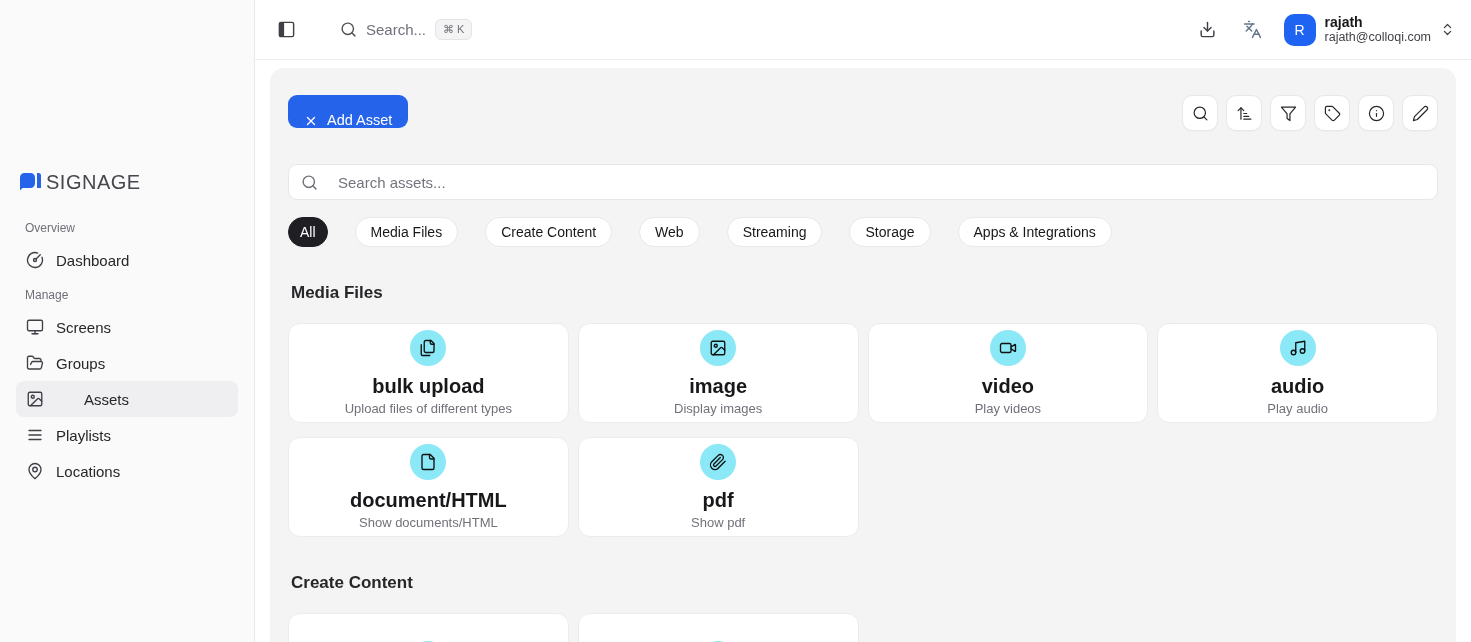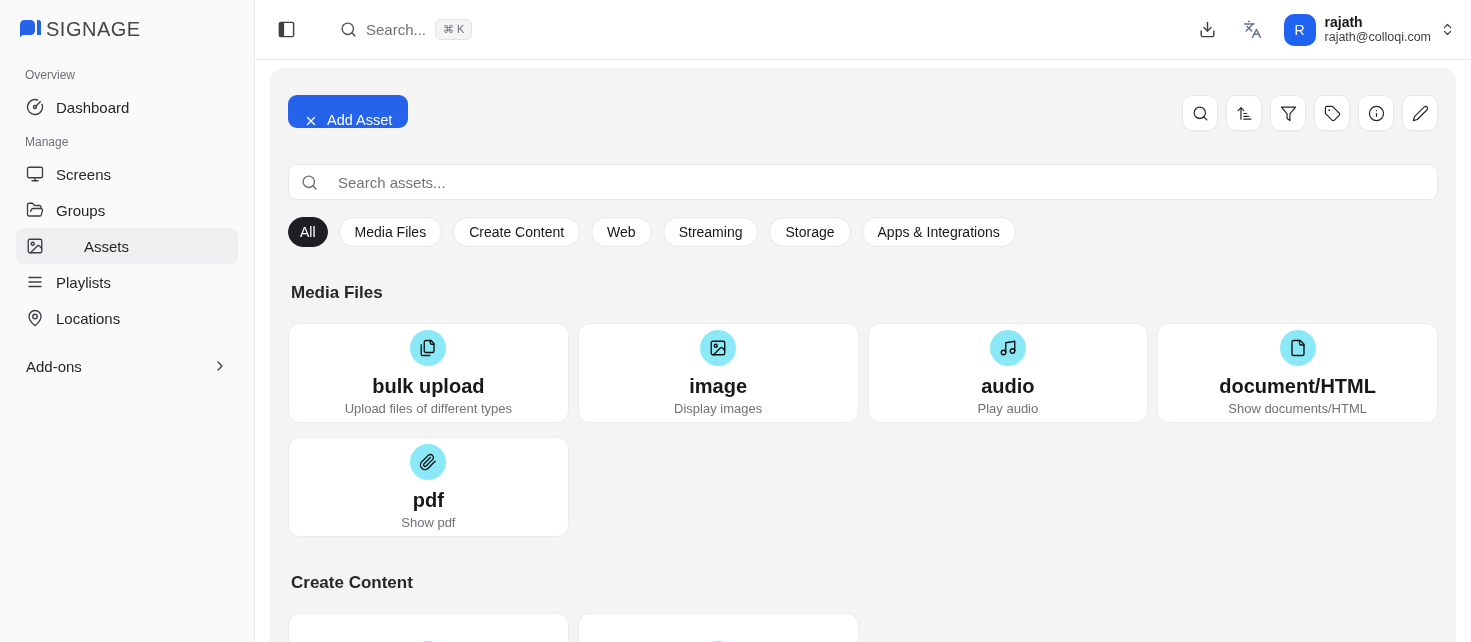--- a/index.html
+++ b/index.html
@@ -1,21 +1,21 @@
 <!DOCTYPE html>
 <html><head>
 <meta charset="utf-8">
 <style>
   * { margin:0; padding:0; box-sizing:border-box; }
   html,body { width:1471px; height:642px; overflow:hidden; }
   body { display:flex; font-family:"Liberation Sans", sans-serif; background:#fff; color:#18181b; }
   svg { display:block; }
 
   
-  .sidebar { width:255px; min-width:255px; background:#fafafa; border-right:1px solid #e9e9eb; padding:0 16px; display:flex; flex-direction:column; }
+  .sidebar { width:255px; min-width:255px; background:#fafafa; border-right:1px solid #e9e9eb; padding:0 16px; display:flex; flex-direction:column;justify-content:center; }
   .brand { display:flex; align-items:center; gap:3px; height:58px; padding-left:2px; }
   .brand-word { font-size:20px; letter-spacing:0.5px; color:#46464c; font-weight:500; }
   .nav-label { font-size:12px; color:#6f6f78; margin:10px 9px 7px; }
   .nav-item { display:flex; align-items:center; gap:12px; height:36px; padding:0 10px; border-radius:8px; font-size:15px; color:#27272a; cursor:pointer; }
   .nav-item svg { color:#3f3f46; }
   .nav-item.active { background:#efeff1;gap:40px; }
   .addons { display:flex; align-items:center; justify-content:space-between; height:36px; padding:0 10px; margin-top:12px; border-radius:8px; font-size:15px; color:#27272a; cursor:pointer; }
 
   
   .app { flex:1; display:flex; flex-direction:column; background:#fff; }
@@ -35,21 +35,21 @@
   
   .panel-top { display:flex; align-items:flex-start; justify-content:space-between; }
   .add-asset { display:flex; align-items:flex-end; gap:9px; height:33px; padding:0 16px; background:#2563eb; color:#fff; border:none; border-radius:9px; font-size:14.5px; font-weight:500; cursor:pointer; font-family:inherit; }
   .toolbar { display:flex; gap:8px; }
   .tool-btn { width:36px; height:36px; background:#fff; border:1px solid #e7e7ea; border-radius:10px; display:flex; align-items:center; justify-content:center; color:#27272a; cursor:pointer; box-shadow:0 1px 1px rgba(0,0,0,0.02); }
 
   
   .asset-search { margin-top:33px; height:36px; background:#fff; border:1px solid #e7e7ea; border-radius:9px; display:flex; align-items:center; padding:0 12px; gap:20px; }
   .asset-search input { flex:1; border:none; outline:none; background:transparent; font-size:15px; color:#18181b; font-family:inherit; }
   .asset-search input::placeholder { color:#74747c; }
-  .pills { display:flex; gap:11px; margin-top:17px; }
+  .pills { display:flex; gap:27px; margin-top:17px; }
   .pill { height:30px; padding:0 15px; border-radius:999px; background:#fff; border:1px solid #e8e8ea; font-size:14px; font-weight:500; color:#18181b; cursor:pointer; display:flex; align-items:center; font-family:inherit; }
   .pill.active { background:#1f1f23; border-color:#1f1f23; color:#fff; padding:0 11px; }
 
   
   .section-title { font-size:17px; font-weight:700; color:#27272a; margin:36px 3px 20px; }
   .card-grid { display:grid; grid-template-columns:repeat(4, 1fr); gap:14px 9px; }
   .card { height:100px; background:#fff; border:1px solid #ececee; border-radius:12px; display:flex; flex-direction:column; align-items:center; justify-content:center; cursor:pointer; }
   .card-icon { width:36px; height:36px; border-radius:50%; background:#8ae8f7; display:flex; align-items:center; justify-content:center; color:#111; margin-bottom:8px; }
   .card-title { font-size:20px; font-weight:600; color:#18181b; line-height:1.2; }
   .card-sub { font-size:13px; color:#71717a; margin-top:3px; }
@@ -108,26 +108,20 @@
     <span>Playlists</span>
   </div>
   <div class="nav-item">
     <svg width="18" height="18" viewBox="0 0 24 24" fill="none" stroke="currentColor" stroke-width="1.8" stroke-linecap="round" stroke-linejoin="round">
       <path d="M20 10c0 4.99-5.54 10.19-7.4 11.8a1 1 0 0 1-1.2 0C9.54 20.19 4 14.99 4 10a8 8 0 0 1 16 0"></path>
         <circle cx="12" cy="10" r="3"></circle>
     </svg>
     <span>Locations</span>
   </div>
 
-  <div class="addons">
-    <span>Add-ons</span>
-    <svg width="16" height="16" viewBox="0 0 24 24" fill="none" stroke="#3f3f46" stroke-width="2" stroke-linecap="round" stroke-linejoin="round">
-      <path d="m9 18 6-6-6-6"></path>
-    </svg>
-  </div>
 </aside>
 
 <div class="app">
 
   <header class="topbar">
     <button class="icon-btn-plain">
       <svg width="19" height="19" viewBox="0 0 24 24" fill="none" stroke="currentColor" stroke-width="1.8" stroke-linecap="round" stroke-linejoin="round">
         <rect width="18" height="18" x="3" y="3" rx="2"></rect>
           <path d="M3 5a2 2 0 0 1 2-2h4v18H5a2 2 0 0 1-2-2z" fill="currentColor" stroke="none"></path>
       </svg>
@@ -266,20 +260,30 @@
             <svg width="18" height="18" viewBox="0 0 24 24" fill="none" stroke="currentColor" stroke-width="1.8" stroke-linecap="round" stroke-linejoin="round">
               <rect width="18" height="18" x="3" y="3" rx="2"></rect>
                 <circle cx="9" cy="9" r="2"></circle>
                 <path d="m21 15-3.086-3.086a2 2 0 0 0-2.828 0L6 21"></path>
             </svg>
           </span>
           <div class="card-title">image</div>
           <div class="card-sub">Display images</div>
         </div>
 
+        <div class="card">
+          <span class="card-icon">
+            <svg width="18" height="18" viewBox="0 0 24 24" fill="none" stroke="currentColor" stroke-width="1.8" stroke-linecap="round" stroke-linejoin="round">
+              <path d="m16 13 5.22 3.48a.5.5 0 0 0 .78-.41V7.87a.5.5 0 0 0-.75-.43L16 10.5"></path>
+                <rect x="2" y="6" width="14" height="12" rx="2"></rect>
+            </svg>
+          </span>
+          <div class="card-title">video</div>
+          <div class="card-sub">Play videos</div>
+        </div>
 
         <div class="card">
           <span class="card-icon">
             <svg width="18" height="18" viewBox="0 0 24 24" fill="none" stroke="currentColor" stroke-width="1.8" stroke-linecap="round" stroke-linejoin="round">
               <path d="M9 18V5l12-2v13"></path>
                 <circle cx="6" cy="18" r="3"></circle>
                 <circle cx="18" cy="16" r="3"></circle>
             </svg>
           </span>
           <div class="card-title">audio</div>

